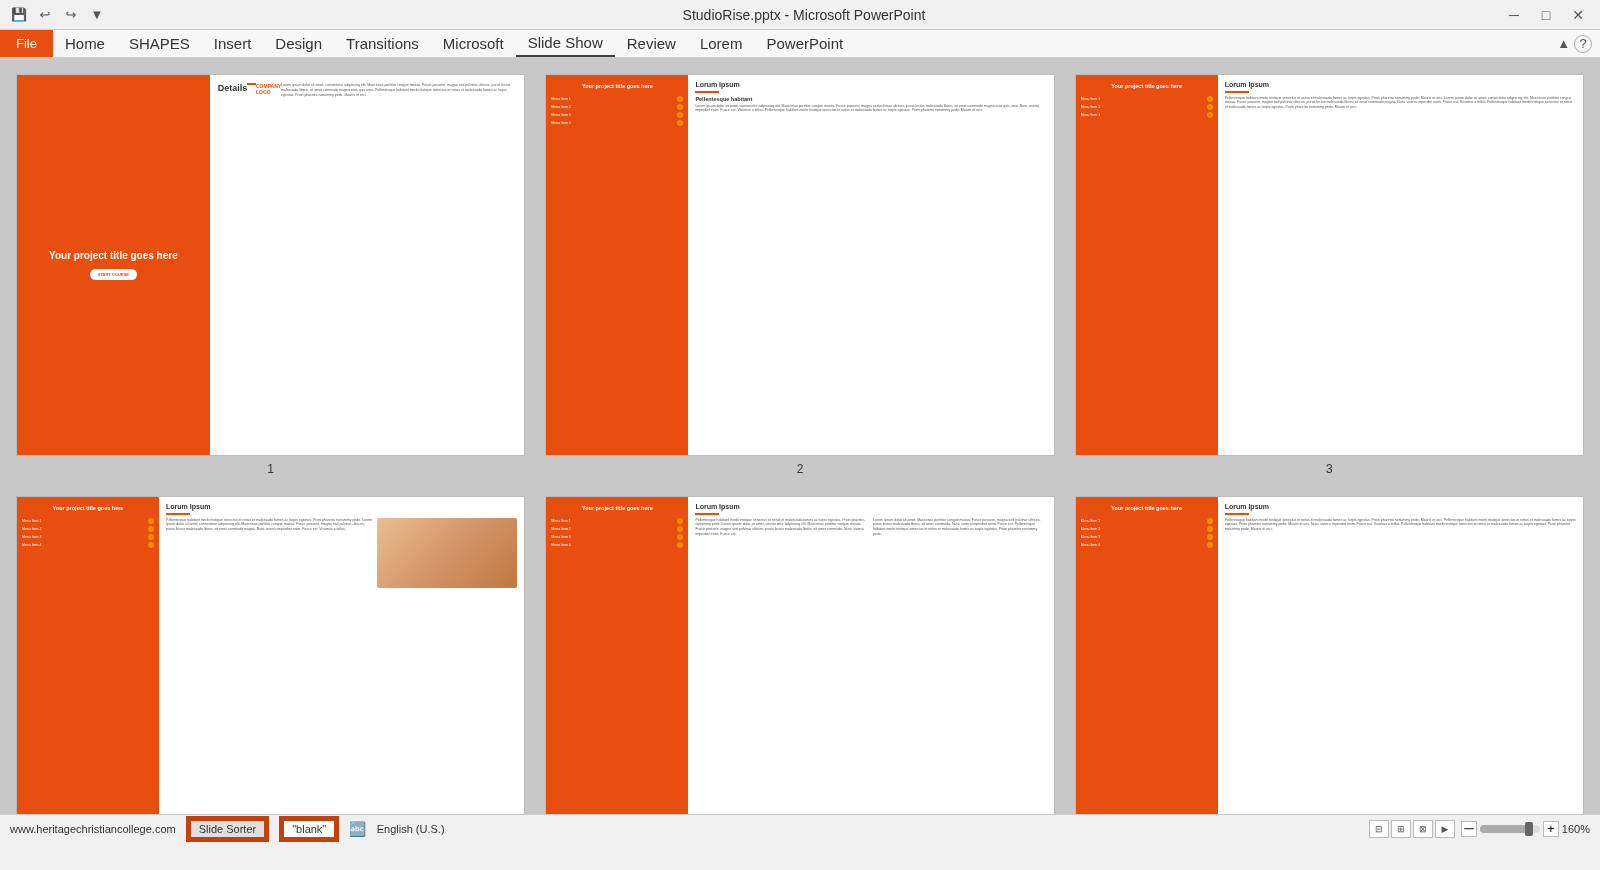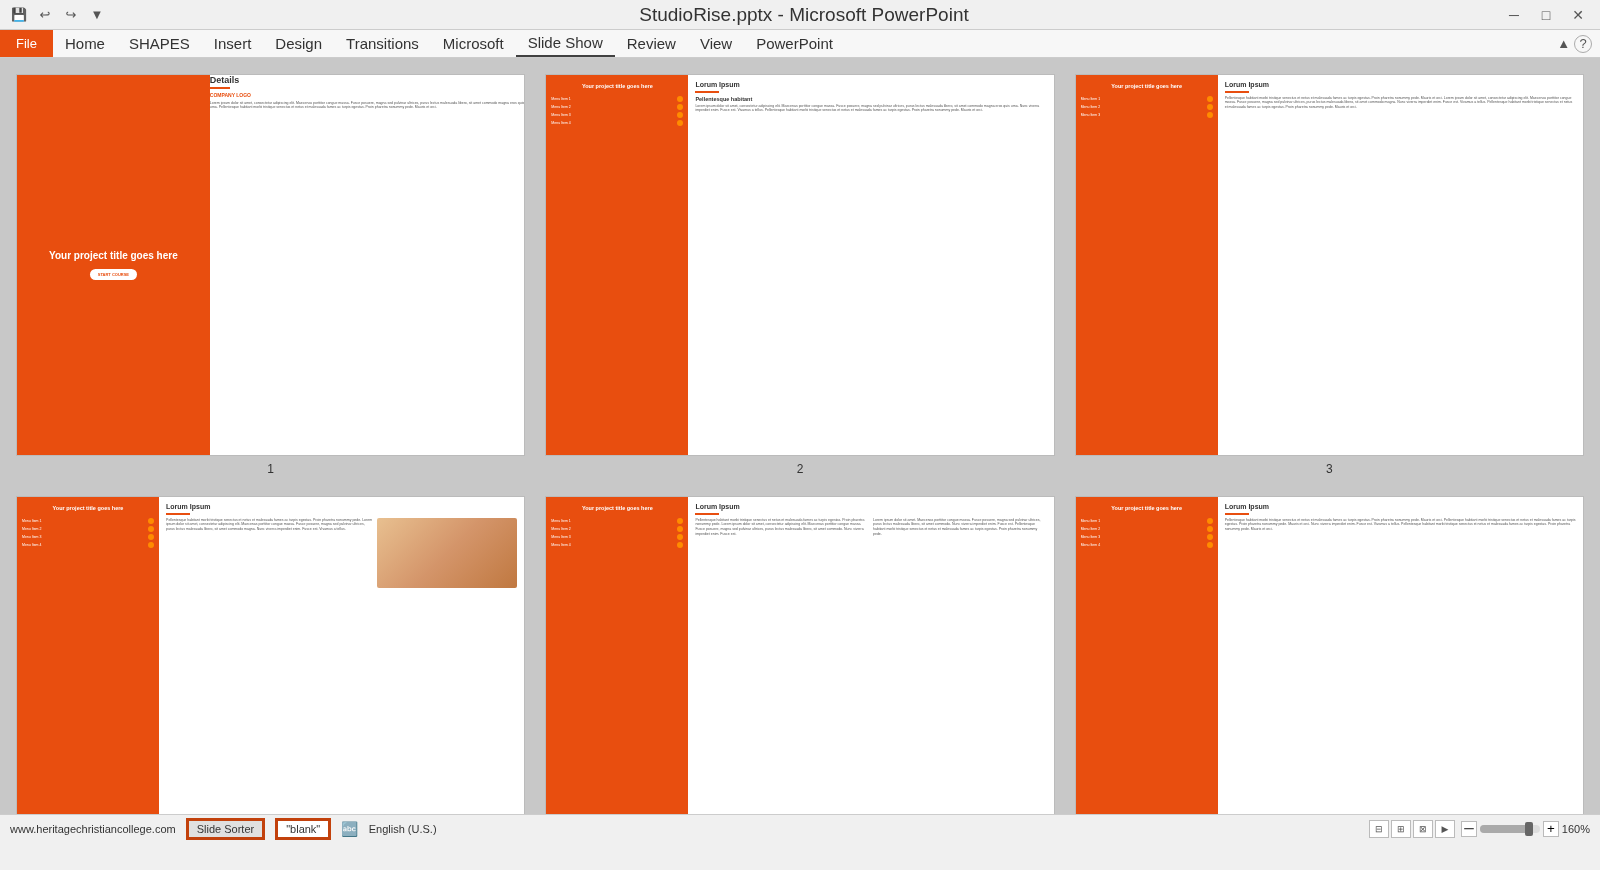--- a/index.html
+++ b/index.html
@@ -8,21 +8,21 @@
     
     #titlebar {
       height: 30px;
       background: #f0f0f0;
       display: flex;
       align-items: center;
       justify-content: space-between;
       padding: 0 8px;
       border-bottom: 1px solid #ccc;
     }
-    #titlebar .title { flex: 1; text-align: center; font-size: 19px; color: #333; }
+    #titlebar .title { flex: 1; text-align: center; font-size: 14px; color: #333; }
     #titlebar .win-controls { display: flex; gap: 4px; }
     #titlebar .win-btn {
       width: 28px; height: 22px; border: none; background: transparent;
       cursor: pointer; font-size: 14px; display: flex; align-items: center; justify-content: center;
       color: #555;
     }
     .quick-access { display: flex; align-items: center; gap: 4px; }
     .qa-btn { width: 22px; height: 22px; border: none; background: transparent; cursor: pointer; font-size: 13px; color: #555; }
 
     
@@ -153,23 +153,23 @@
       color: #e84e0f;
       border: none;
       padding: 3px 8px;
       font-size: 4px;
       border-radius: 10px;
       cursor: pointer;
       font-weight: bold;
     }
     .slide1-right {
       flex: 1;
-      padding: 0;
-      display: flex;
-      flex-direction: column;
+      padding: 8px;
+      display: flex;
+      flex-direction: row;
     }
     .slide1-details-title {
       font-size: 9px;
       font-weight: bold;
       color: #333;
       margin-bottom: 2px;
     }
     .slide1-orange-line { width: 20px; height: 1.5px; background: #e84e0f; margin-bottom: 3px; }
     .slide1-company {
       font-size: 5px;
@@ -202,21 +202,21 @@
       justify-content: space-between;
       padding: 0 10px;
       font-size: 11px;
       color: #333;
     }
     .statusbar-left { display: flex; align-items: center; gap: 10px; }
     .statusbar-right { display: flex; align-items: center; gap: 6px; }
     .status-tab {
       padding: 2px 8px;
       background: #e0e0e0;
-      border: 3px solid #c2410c;
+      border: 5px solid #c2410c;
       font-size: 11px;
       cursor: pointer;
     }
     .status-tab.active { background: white; }
     .view-icons { display: flex; gap: 2px; }
     .view-icon { width: 20px; height: 18px; border: 1px solid #bbb; background: white; cursor: pointer; display: flex; align-items: center; justify-content: center; font-size: 9px; color: #555; }
     .zoom-controls { display: flex; align-items: center; gap: 3px; font-size: 11px; }
     .zoom-btn { width: 16px; height: 16px; border: 1px solid #bbb; background: white; cursor: pointer; text-align: center; line-height: 14px; }
 
     
@@ -272,21 +272,21 @@
   <div class="ribbon-top">
     <div class="file-tab">File</div>
     <div class="ribbon-menu-item">Home</div>
     <div class="ribbon-menu-item">SHAPES</div>
     <div class="ribbon-menu-item">Insert</div>
     <div class="ribbon-menu-item">Design</div>
     <div class="ribbon-menu-item">Transitions</div>
     <div class="ribbon-menu-item">Microsoft</div>
     <div class="ribbon-menu-item active-tab">Slide Show</div>
     <div class="ribbon-menu-item">Review</div>
-    <div class="ribbon-menu-item">View</div>
+    <div class="ribbon-menu-item">Lorem</div>
     <div class="ribbon-menu-item">PowerPoint</div>
     <div style="flex:1"></div>
     <div style="display:flex;align-items:center;gap:4px;padding-right:8px;">
       <span style="font-size:13px;cursor:pointer;color:#555;">▲</span>
       <span style="font-size:13px;cursor:pointer;color:#555;border:1px solid #aaa;border-radius:50%;width:18px;height:18px;display:flex;align-items:center;justify-content:center;">?</span>
     </div>
   </div>
 </div>
 
 <div id="main">

